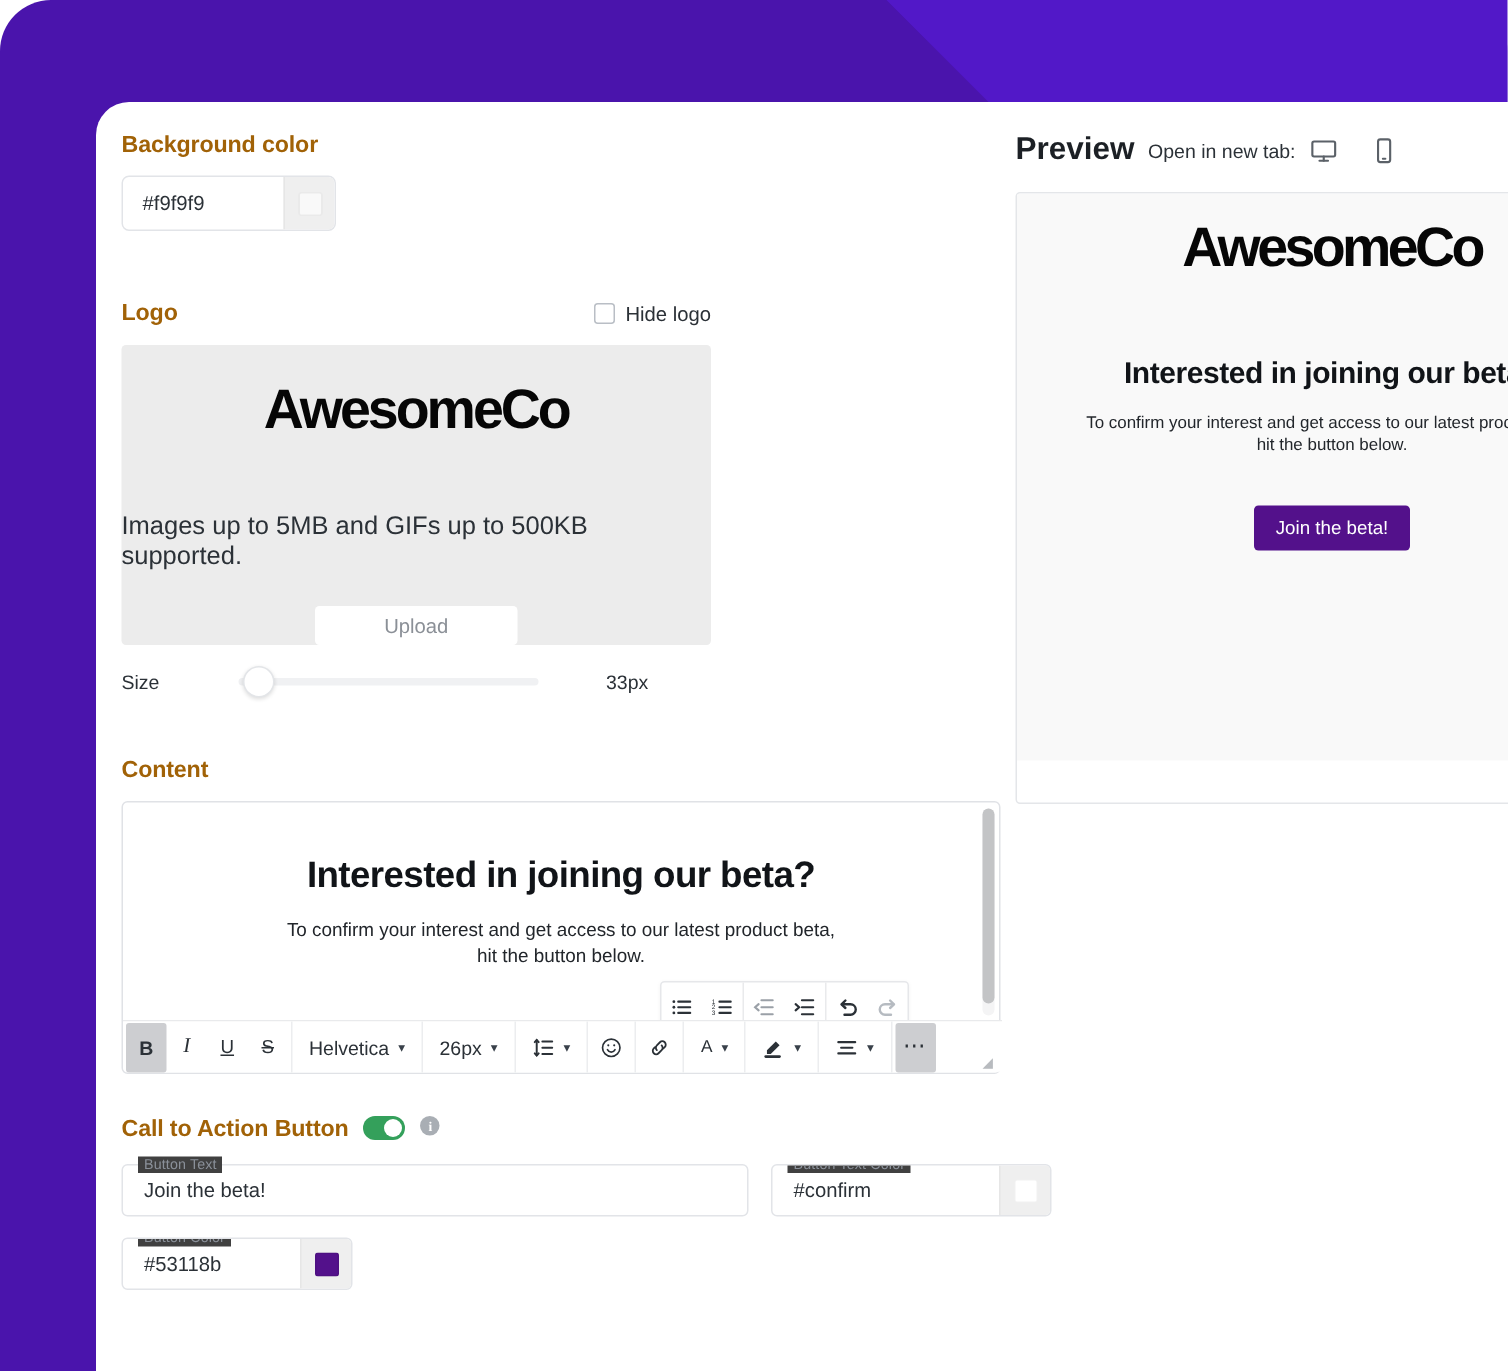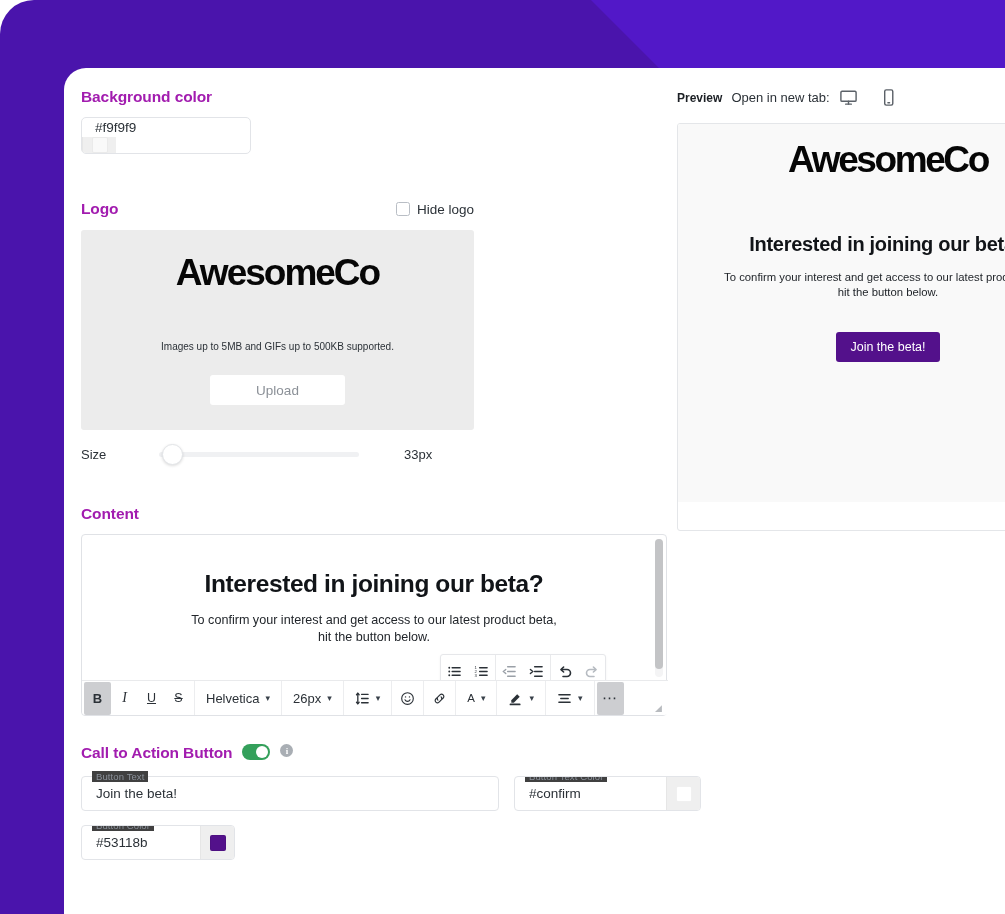--- a/index.html
+++ b/index.html
@@ -44,36 +44,35 @@
   
   #editor-col {
     position: absolute;
     left: 17px; top: 20px;
     width: 620px;
   }
 
   .section-title {
     font-size: 15.5px;
     font-weight: bold;
-    color: #a21caf;
+    color: #a16207;
     letter-spacing: -0.1px;
   }
 
   
   .color-group {
     display: flex;
     align-items: stretch;
-    width: 170px;
+    width: 143px;
     height: 37px;
     margin-top: 11px;
     border: 1px solid #e2e4e8;
     border-radius: 5px;
     background: #fff;
     overflow: hidden;
-    flex-direction: column;
   }
   .color-group .hex {
     flex: 1;
     display: flex; align-items: center;
     padding-left: 13px;
     font-size: 13.5px;
     color: #2b3137;
     border: none; outline: none;
     background: transparent;
   }
@@ -115,21 +114,21 @@
     padding-top: 22px;
   }
   .logo-wordmark {
     font-size: 37px;
     font-weight: bold;
     letter-spacing: -2px;
     color: #060606;
   }
   .logo-note {
     margin-top: 47px;
-    font-size: 10px;
+    font-size: 17px;
     color: #2b3137;
   }
   .upload-btn {
     margin-top: 23px;
     width: 135px; height: 30px;
     background: #ffffff;
     border: none;
     border-radius: 3px;
     font-size: 13.5px;
     color: #8b9097;
@@ -311,21 +310,21 @@
   
   #confirm-head { margin-top: 32px; }
 
   
   #preview-col {
     position: absolute;
     left: 613px; top: 20px;
     width: 400px;
   }
   .pv-head { display: flex; align-items: center; gap: 9px; }
-  .pv-title { font-size: 12px; font-weight: bold; color: #1c2025; }
+  .pv-title { font-size: 21px; font-weight: bold; color: #1c2025; }
   .pv-open { font-size: 13px; color: #2b3137; }
   .pv-ico { color: #5b6168; display: flex; align-items: center; cursor: pointer; }
   .pv-ico.mobile { margin-left: 13px; }
 
   .pv-frame {
     margin-top: 16px;
     width: 420px; height: 408px;
     border: 1px solid #e4e6e9;
     border-radius: 3px;
     background: #ffffff;

